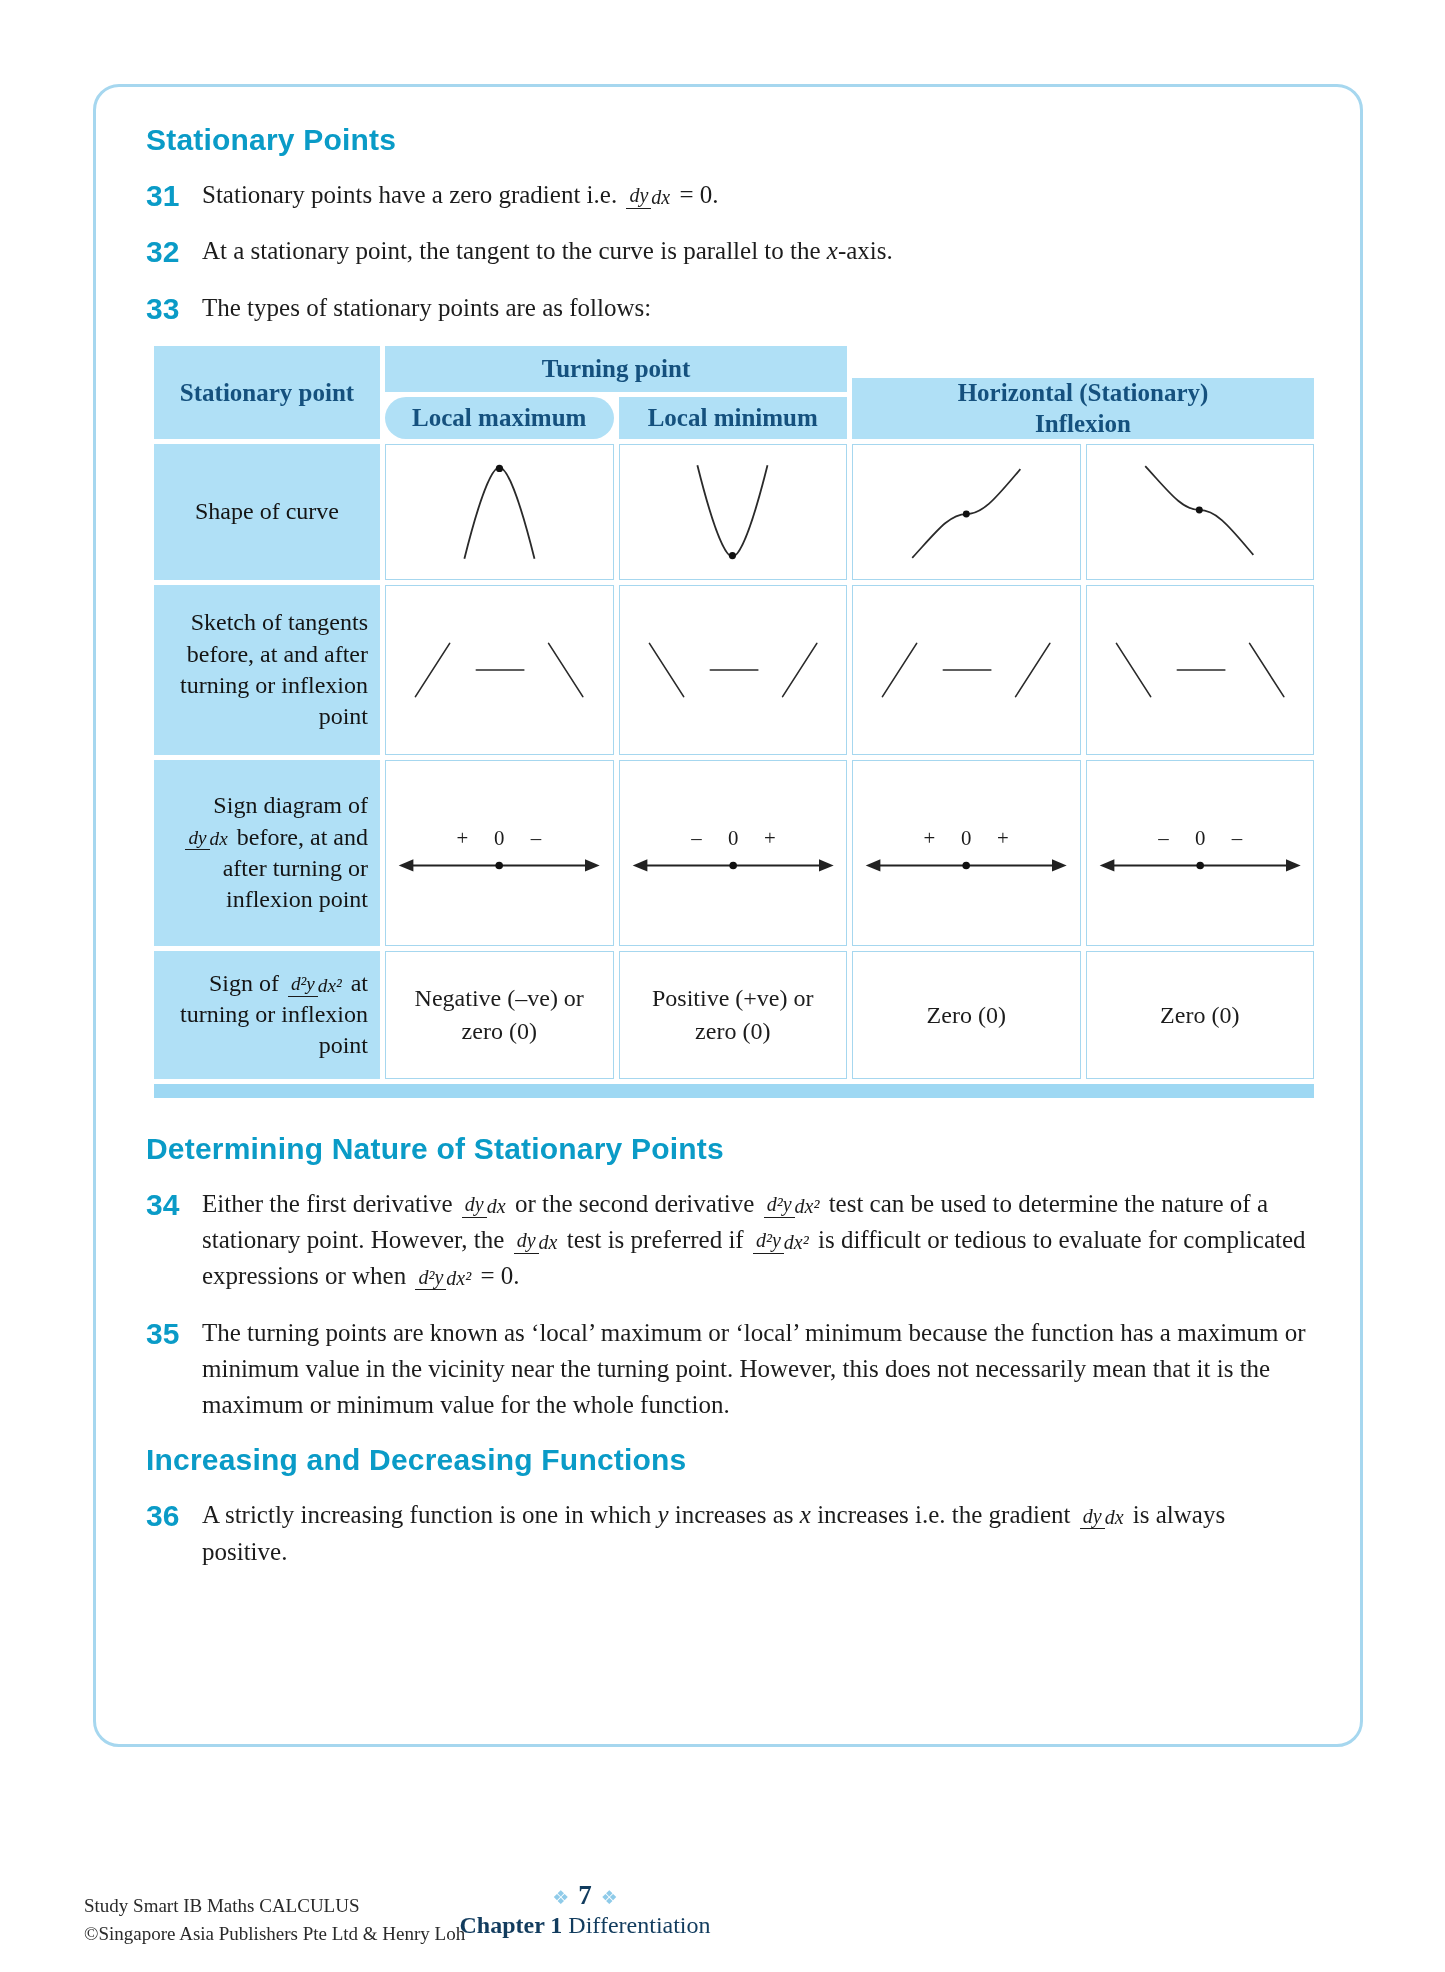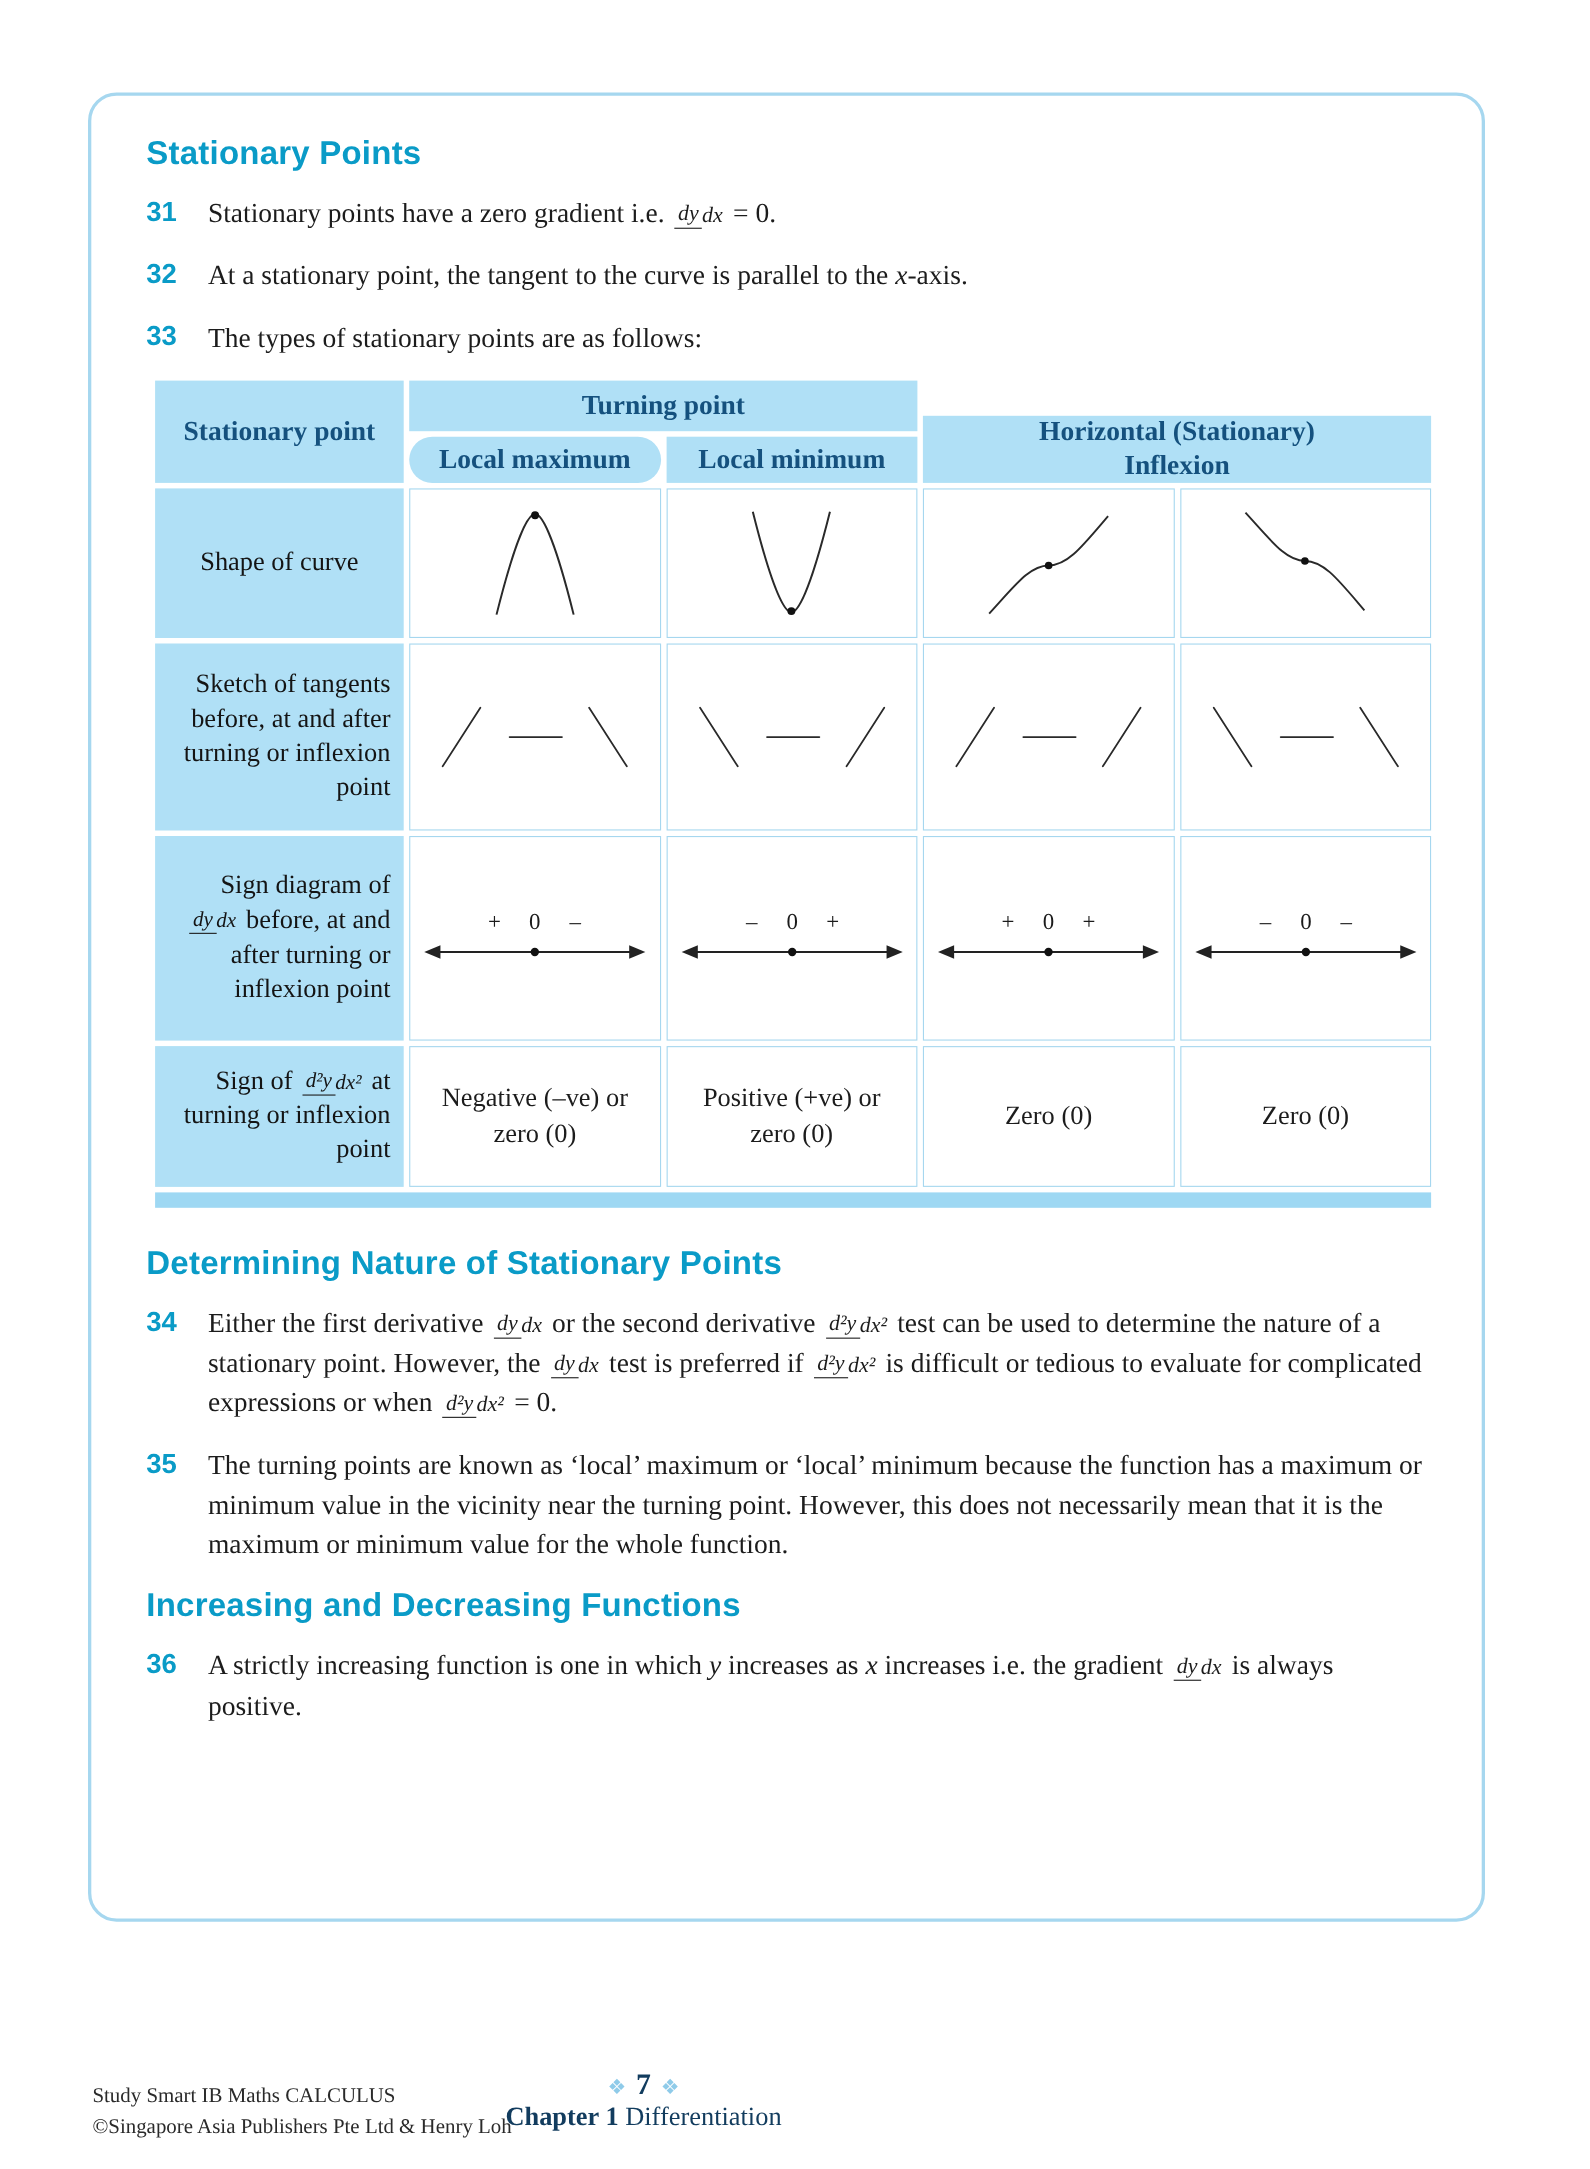--- a/index.html
+++ b/index.html
@@ -2,32 +2,32 @@
 <html><head>
 <meta charset="utf-8">
 <style>
   * { margin:0; padding:0; box-sizing:border-box; }
   html,body { background:#ffffff; }
   body {
     width:1445px; height:1972px; position:relative;
     font-family:"Liberation Serif", serif; color:#1c1c1c;
   }
   .content-box {
-    position:absolute; left:80px; top:84px; width:1270px; height:1663px;
+    position:absolute; left:93px; top:84px; width:1270px; height:1663px;
     border:3px solid #a6d7ef; border-radius:26px;
     padding:30px 46px 20px 50px; overflow:hidden; background:#fff;
   }
   .section-heading {
     font-family:"Liberation Sans", sans-serif; font-weight:bold;
     font-size:30px; color:#0a9bc7; margin:6px 0 20px 0; letter-spacing:0.2px;
   }
   .point { display:flex; margin-bottom:20px; }
   .pnum {
     font-family:"Liberation Sans", sans-serif; font-weight:bold;
-    color:#0a9bc7; font-size:25px; width:56px; flex-shrink:0; padding-top:2px;
+    color:#0a9bc7; font-size:30px; width:56px; flex-shrink:0; padding-top:2px;
   }
   .ptext { font-size:25px; line-height:1.45; flex:1; }
   .var { font-style:italic; }
   .frac {
     display:inline-flex; flex-direction:row; align-items:center;
     vertical-align:middle; font-size:0.8em; line-height:1.08;
     font-style:italic; margin:0 3px;
   }
   .frac .fn { border-bottom:1.5px solid #1c1c1c; padding:0 3px 1px; }
   .frac .fd { padding-top:1px; }

